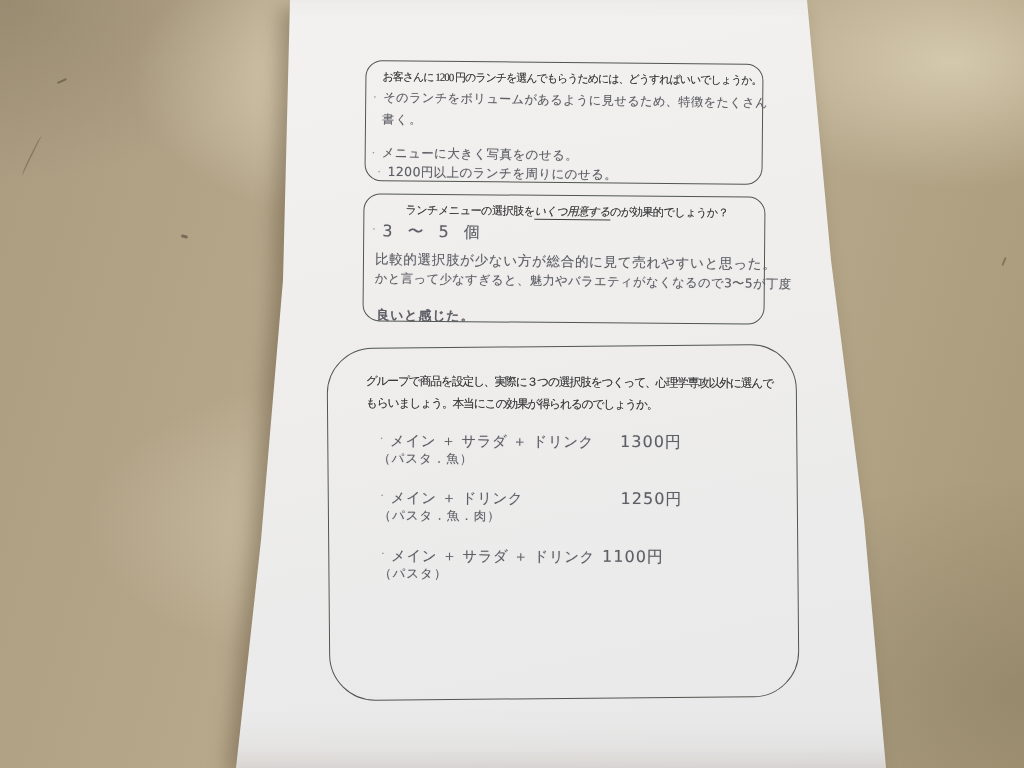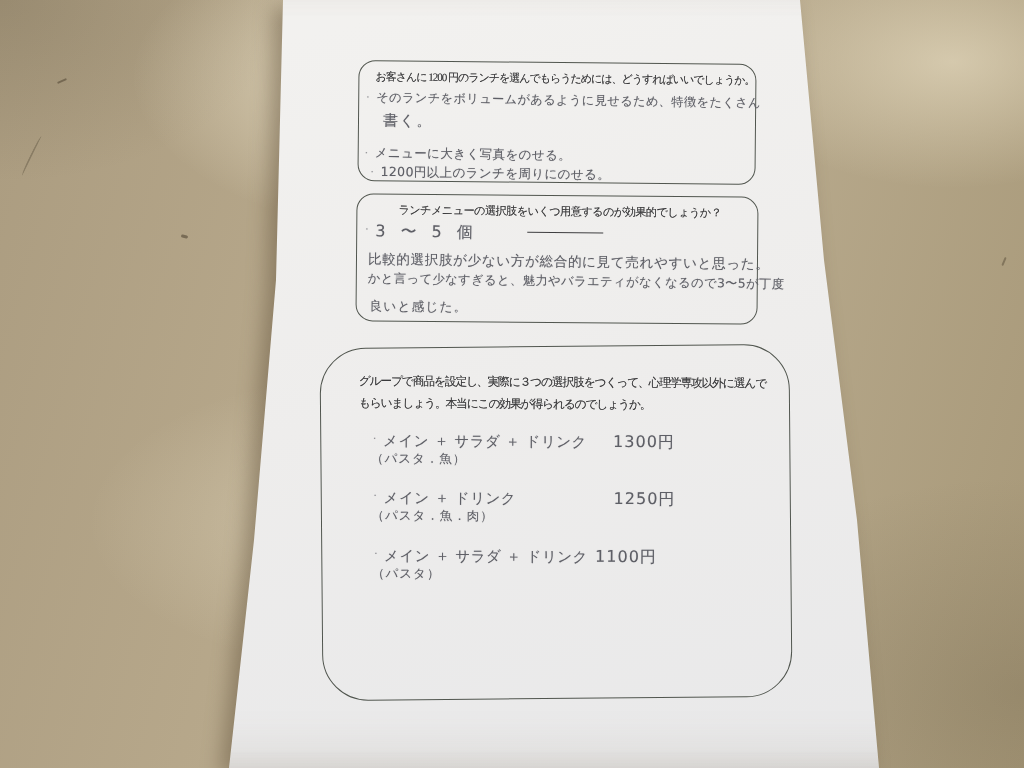--- a/index.html
+++ b/index.html
@@ -29,20 +29,21 @@
   .paper-wrap{position:absolute;inset:0;filter:drop-shadow(-9px 7px 10px rgba(88,74,50,.45));}
   .paper{
     position:absolute;inset:0;
     clip-path:polygon(283px 0,800px 0,824px 260px,857px 520px,879px 768px,
                       229px 768px,254px 540px,276px 280px);
     background:linear-gradient(168deg,#f2f1ef 10%,#eeedec 50%,#e8e8e9 100%);
     box-shadow:
       inset 34px 0 44px -32px rgba(140,125,95,.38),
       inset -44px 0 54px -42px rgba(120,110,90,.32),
       inset 0 -44px 54px -44px rgba(130,120,95,.25);
+    margin-left: 7px;
   }
   
   .qbox{position:absolute;border:1.3px solid #51564f;background:transparent;}
   .box1{left:358px;top:62px;width:396px;height:119px;border-radius:17px;transform:rotate(.55deg);}
   .box2{left:356px;top:195px;width:400px;height:126px;border-radius:17px;transform:rotate(.5deg);}
   .box3{left:321px;top:346px;width:468px;height:351px;border-radius:46px;transform:rotate(-.5deg);}
 
   .printed{
     position:absolute;white-space:nowrap;color:#3a3a3c;
     font-family:"Liberation Serif","DejaVu Serif",serif;
@@ -51,31 +52,31 @@
   .hw{
     position:absolute;white-space:nowrap;color:#5e5f66;
     font-family:"DejaVu Sans","Liberation Sans",sans-serif;
     text-shadow:0 0 .8px rgba(80,80,90,.35);
   }
   .hw .bullet{position:absolute;left:-13px;top:2px;font-size:9px;opacity:.65;}
 
   
   .b1-q   {left:16px;top:8px; font-size:11px; letter-spacing:-1.0px;}
   .b1-a1  {left:17px;top:29px; font-size:12.2px;letter-spacing:.4px; transform:rotate(.3deg);}
-  .b1-a1b {left:24px;top:50px; font-size:15px;  letter-spacing:1.5px;}
+  .b1-a1b {left:16px;top:50px; font-size:12px;  letter-spacing:1.5px;}
   .b1-a2  {left:16px;top:84px; font-size:12.5px;letter-spacing:.4px; transform:rotate(.25deg);}
   .b1-a3  {left:22px;top:103px;font-size:12.6px;letter-spacing:.3px; transform:rotate(.2deg);}
 
   
   .b2-q   {left:41px;top:8px; font-size:11.2px;letter-spacing:-.6px;}
-  .b2-q .ul{border-bottom:1.3px solid #3f3f41;padding-bottom:15px;}
+  .b2-q .ul{border-bottom:1.3px solid #3f3f41;padding-bottom:2px;font-style:italic;}
   .b2-cnt {left:18px;top:27px;font-size:16px;letter-spacing:5px;transform:rotate(.3deg);}
   .b2-r1  {left:11px;top:57px;font-size:13.6px;letter-spacing:.6px;transform:rotate(.25deg);}
   .b2-r2  {left:11px;top:77px;font-size:12.3px;letter-spacing:.4px;transform:rotate(.3deg);}
-  .b2-r3  {left:13px;top:104px;font-size:12.8px;letter-spacing:1px;}
+  .b2-r3  {left:13px;top:113px;font-size:12.8px;letter-spacing:1px;font-weight:bold;}
 
   
   .box3 .printed,.box3 .hw{transform:rotate(.85deg);transform-origin:left top;}
   .b3-q1{left:38px;top:25px;font-size:11.8px;letter-spacing:-1.2px;}
   .b3-q2{left:38px;top:47px;font-size:11.8px;letter-spacing:-1.2px;}
   .menu-item{left:62px;width:390px;height:44px;}
   .item1{top:82px;} .item2{top:139px;} .item3{top:197px;}
   .menu-item .combo{font-size:14.5px;letter-spacing:.5px;}
   .menu-item .price{position:absolute;left:230px;top:0;font-size:16px;letter-spacing:1px;}
   .item3 .price{left:211px;}

